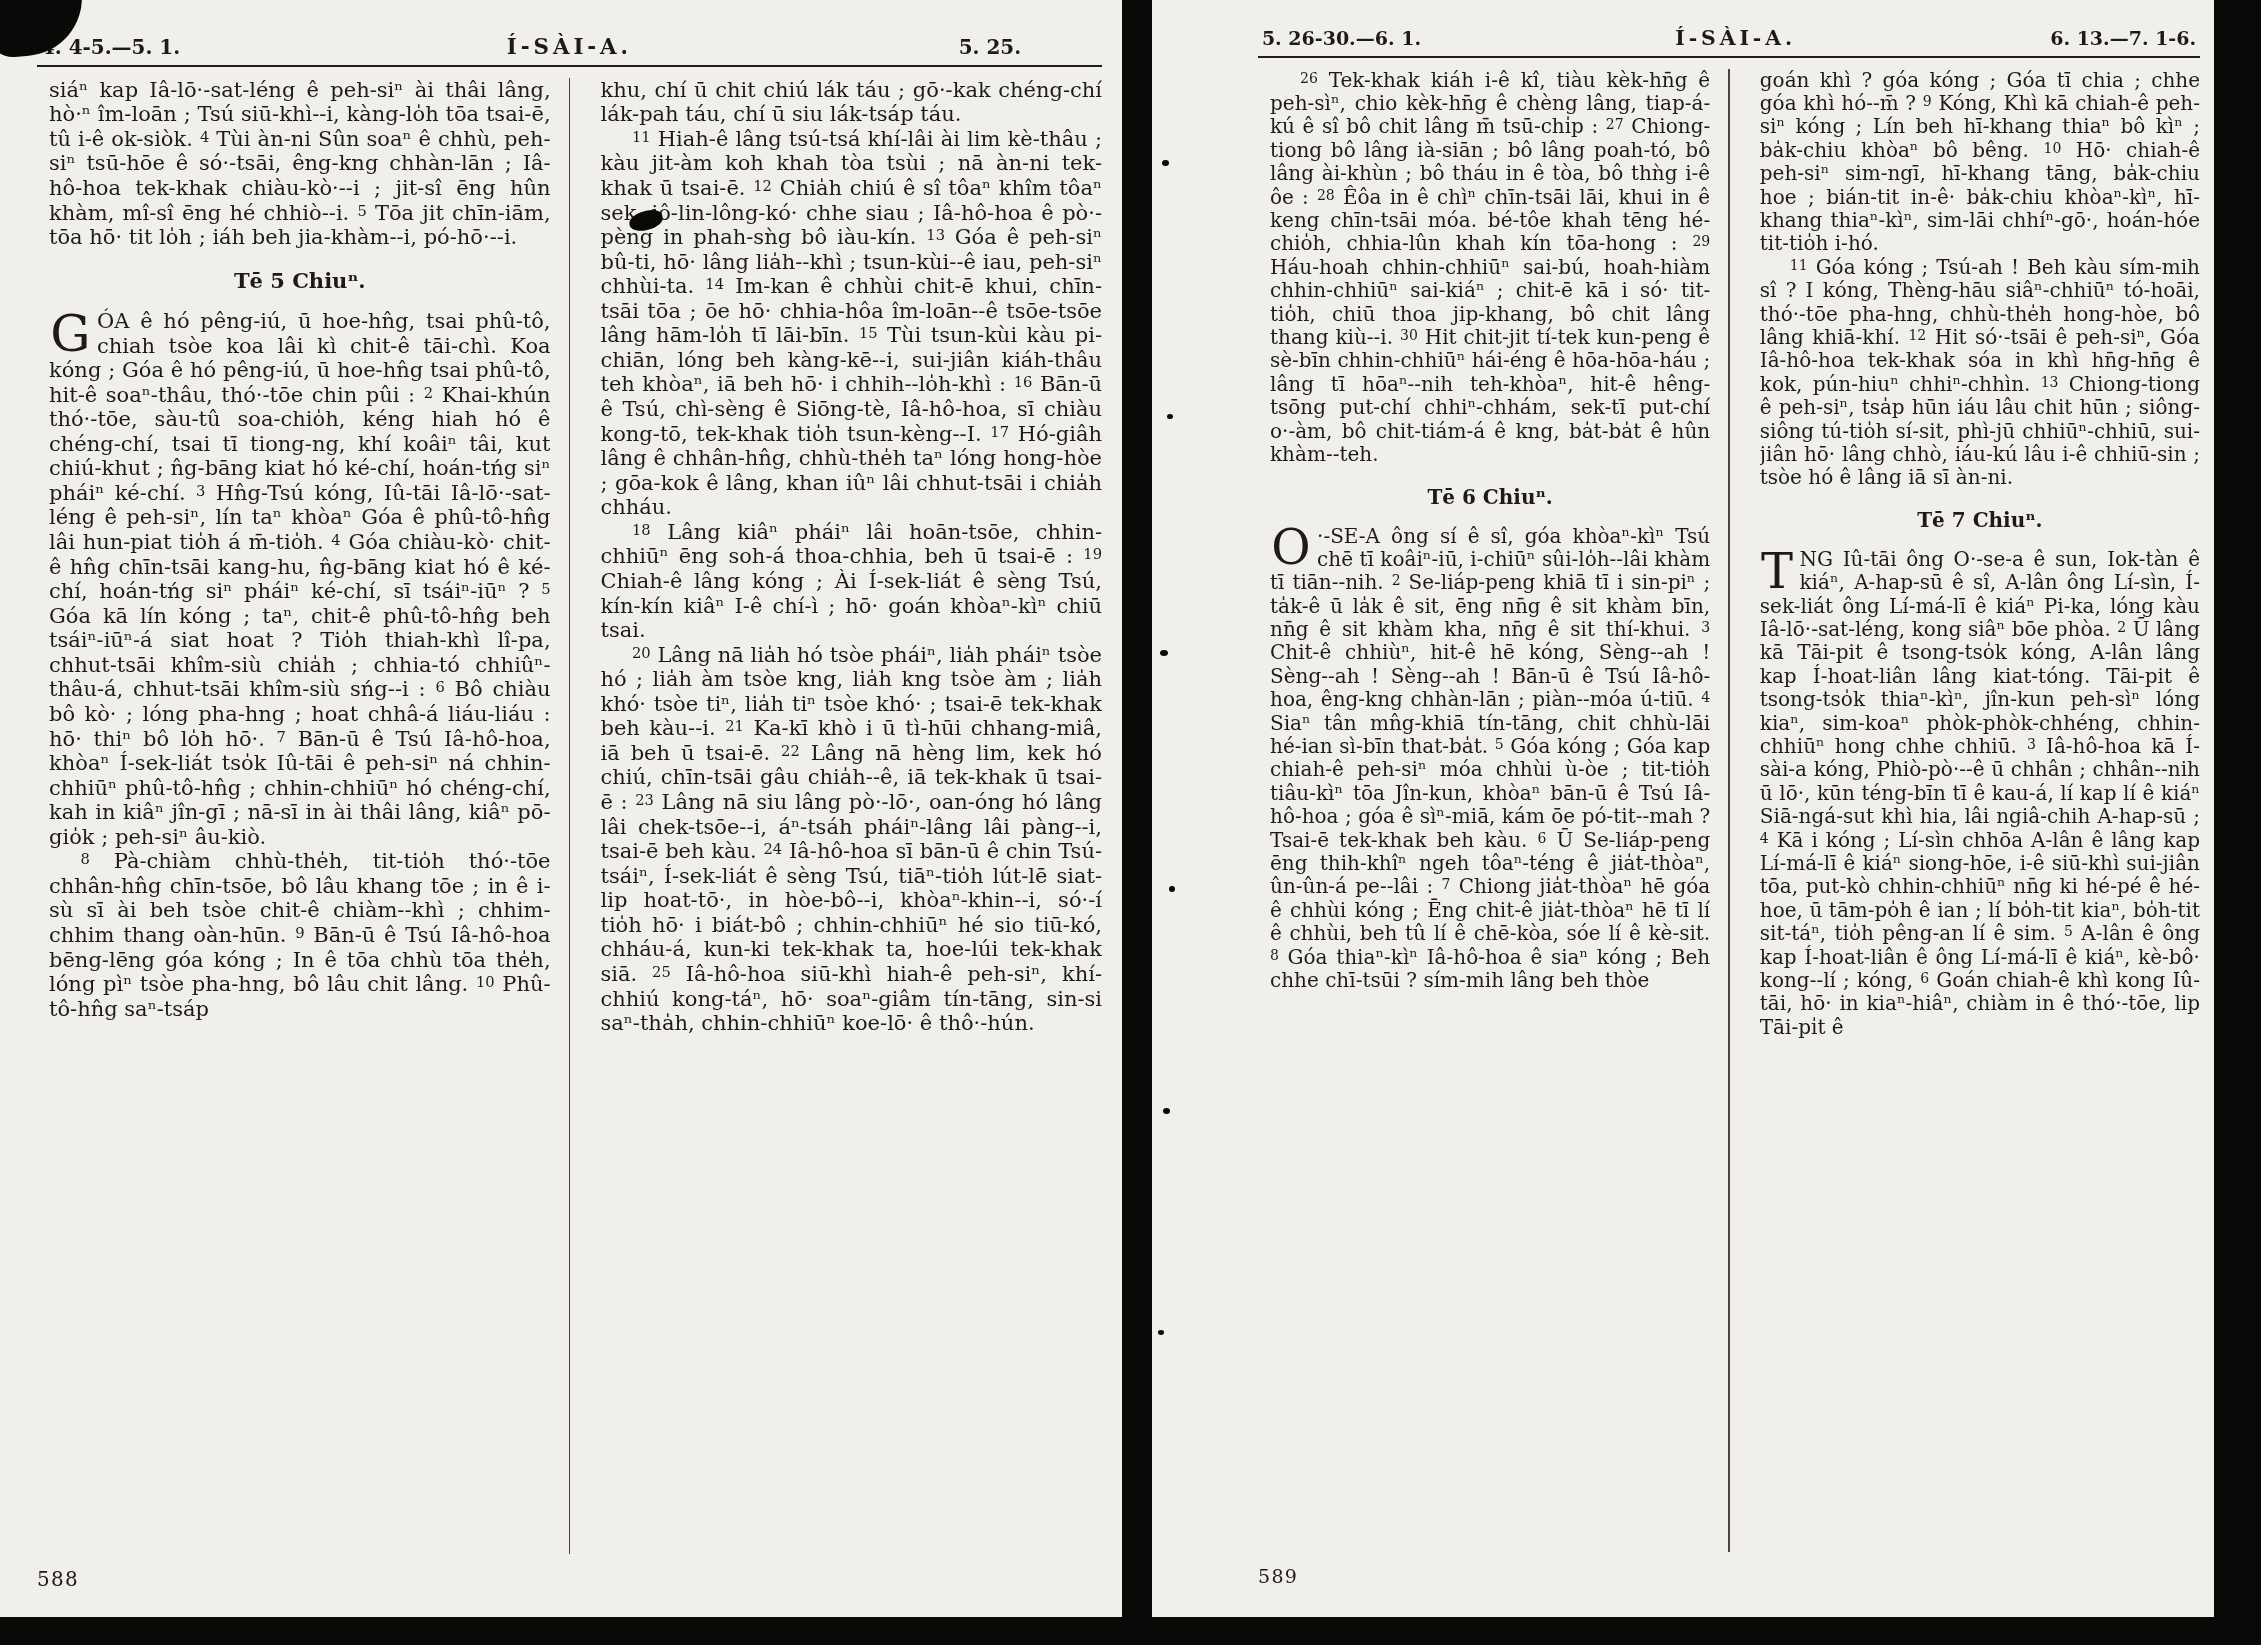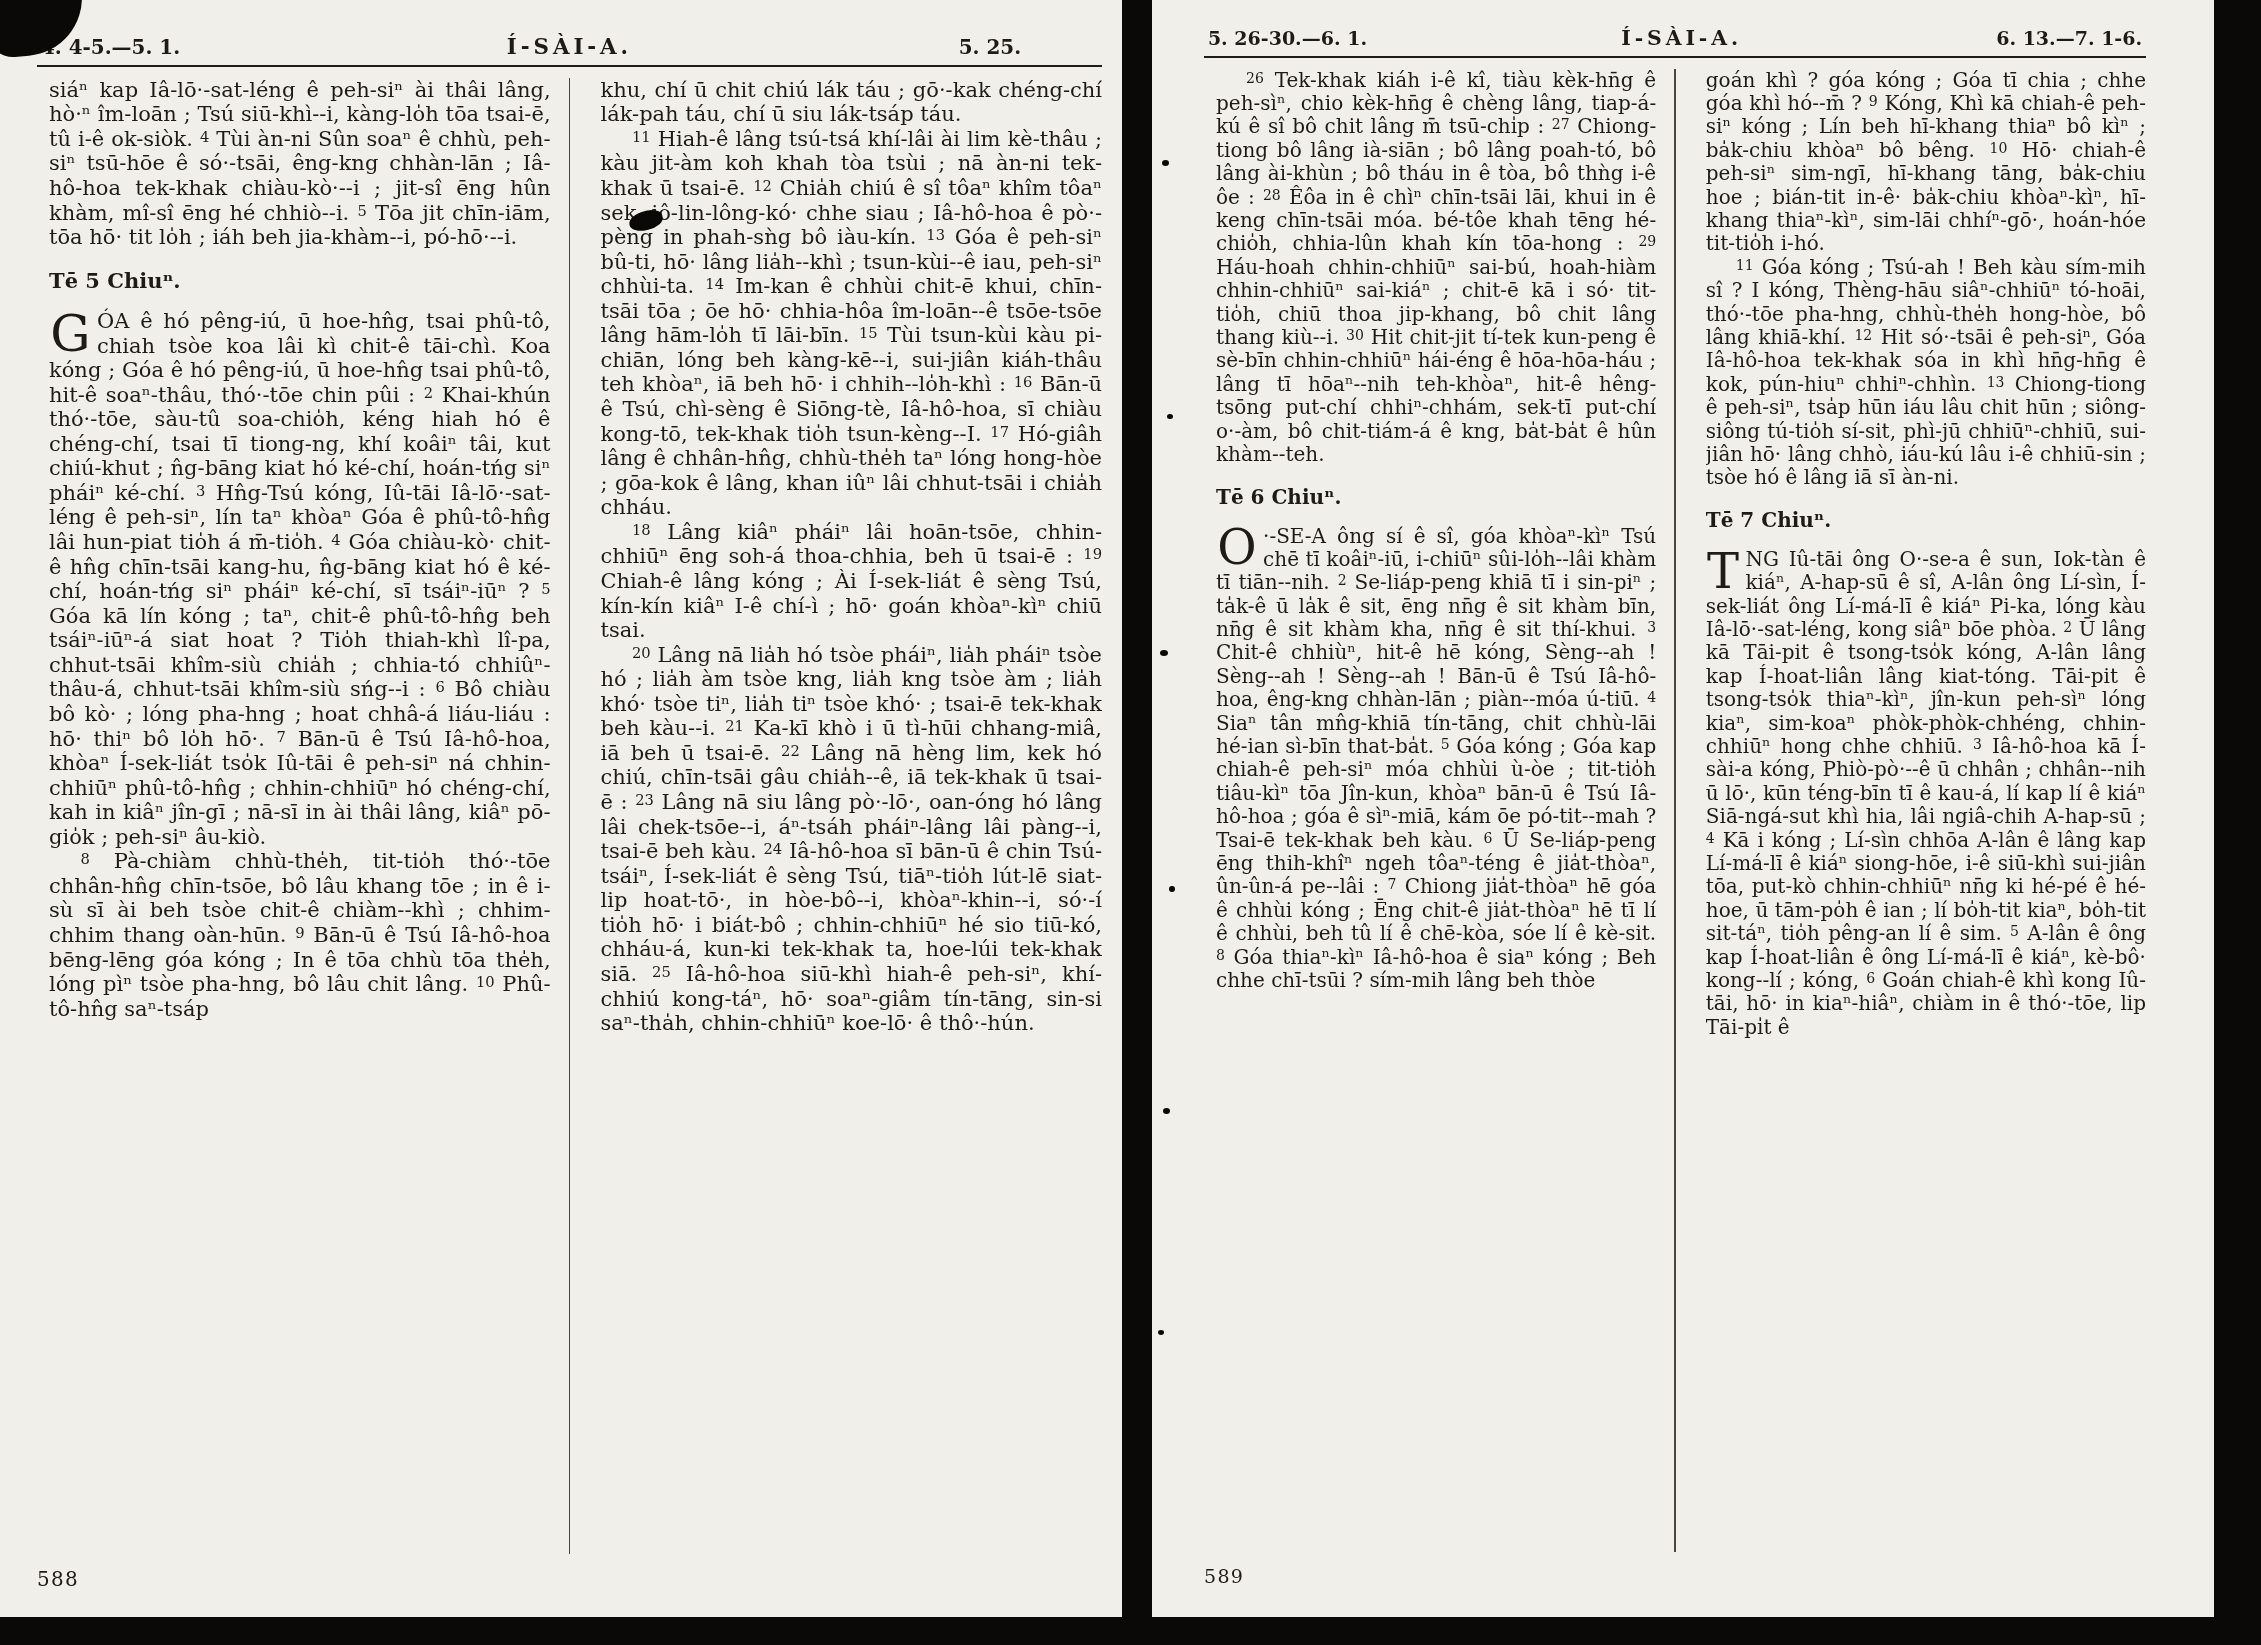--- a/index.html
+++ b/index.html
@@ -8,21 +8,21 @@
     position:relative;
     overflow:hidden;
     background:#f0efe9;
     color:#1e1b17;
     font-family:"DejaVu Serif","Liberation Serif",serif;
   }
 
   
   .page { position:absolute; }
   #page-left  { left:37px;   top:34px; width:1065px; font-size:21px; }
-  #page-right { left:1204px; top:26px; width:942px; font-size:20px; }
+  #page-right { left:1258px; top:26px; width:942px; font-size:20px; }
 
   .page-header {
     display:flex; justify-content:space-between; align-items:baseline;
     padding:0 3.9px 6.4px 3.9px; font-weight:bold;
   }
   .page-header .ref { font-size:0.95em; white-space:nowrap; }
   .page-header .book-title { font-size:1.02em; letter-spacing:3.9px; }
   #page-left .ref-right { margin-right:77px; }
 
   .header-rule { border:none; border-top:2.6px solid #201d19; height:0; }
@@ -33,21 +33,21 @@
   #page-right .col { width:453px; height:1483px; }
   .col-gap  { width:18.7px; }
   .col-rule { width:1.3px; background:#4a453d; align-self:stretch; }
 
   p.verse-para   { text-indent:1.5em; }
   p.continuation { text-indent:0; }
   p.opening-para { text-indent:0; }
   sup.v { font-size:0.7em; line-height:0; vertical-align:0.3em; }
 
   h3.chapter-heading {
-    text-align:left; font-size:1.0em; font-weight:bold;
+    text-align:center; font-size:1.0em; font-weight:bold;
     margin:19.3px 0 15.5px 0;
   }
   .drop-cap {
     float:left; font-size:2.4em; line-height:0.82;
     padding:3.9px 6.4px 0 1.3px;
   }
 
   .page-number { text-align:left; font-size:0.95em; margin-top:13px; letter-spacing:1.3px; }
 
   

